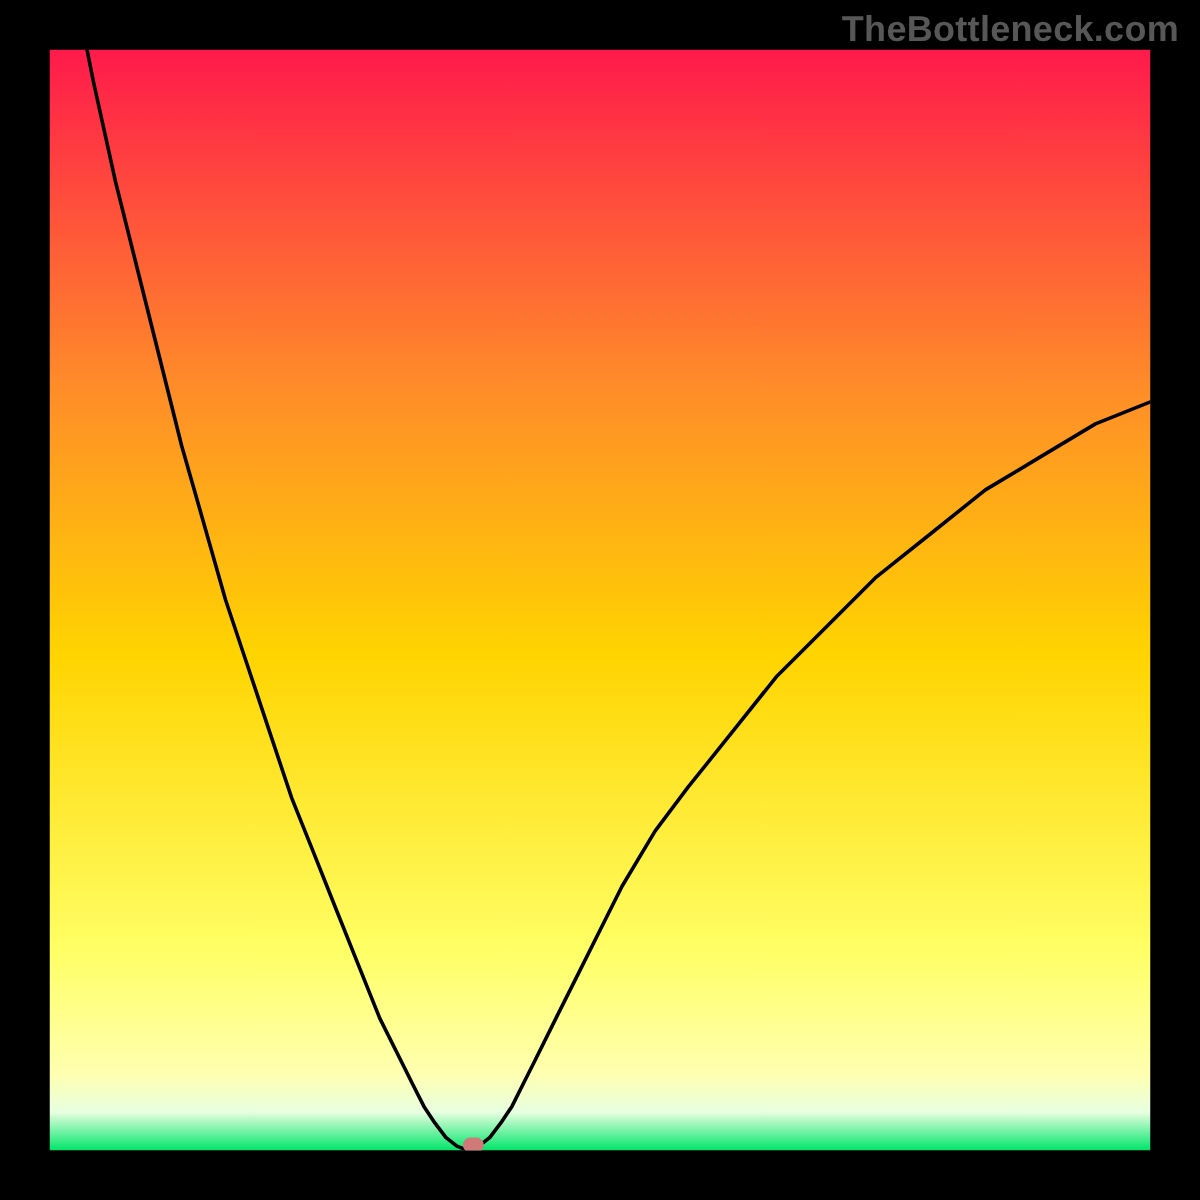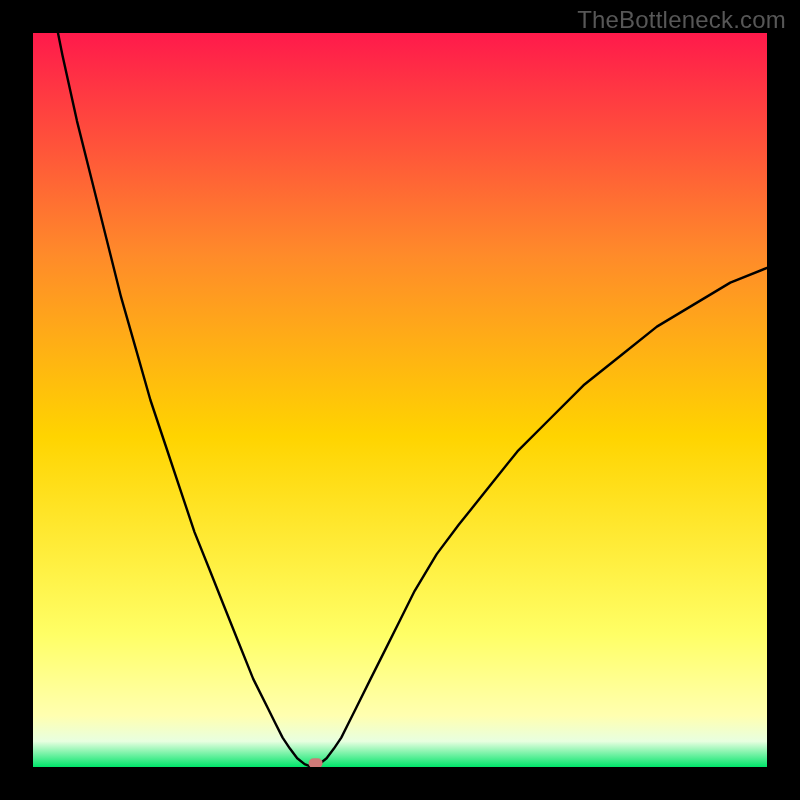--- a/index.html
+++ b/index.html
@@ -1,18 +1,18 @@
 <!DOCTYPE html>
 <html><head>
 <meta charset="utf-8">
 <style>
   html,body{margin:0;padding:0;width:800px;height:800px;background:#000;overflow:hidden;font-family:Arial,Helvetica,sans-serif}
   .frame{position:absolute;left:0;top:0;width:800px;height:800px;background:#000}
   .plot{position:absolute;left:33px;top:33px;width:734px;height:734px}
-  .watermark{position:absolute;top:6px;right:14px;color:#575757;font-size:24px;font-weight:400;letter-spacing:.2px}
+  .watermark{position:absolute;top:6px;right:14px;color:#575757;font-size:24px;font-weight:700;letter-spacing:.2px}
   svg{position:absolute;left:0;top:0}
 </style>
 </head>
 <body>
 
 <div class="frame">
   <div class="watermark">TheBottleneck.com</div>
   <div class="plot">
     <svg id="chart-svg" width="734" height="734" viewBox="0 0 734 734">
         <defs>

